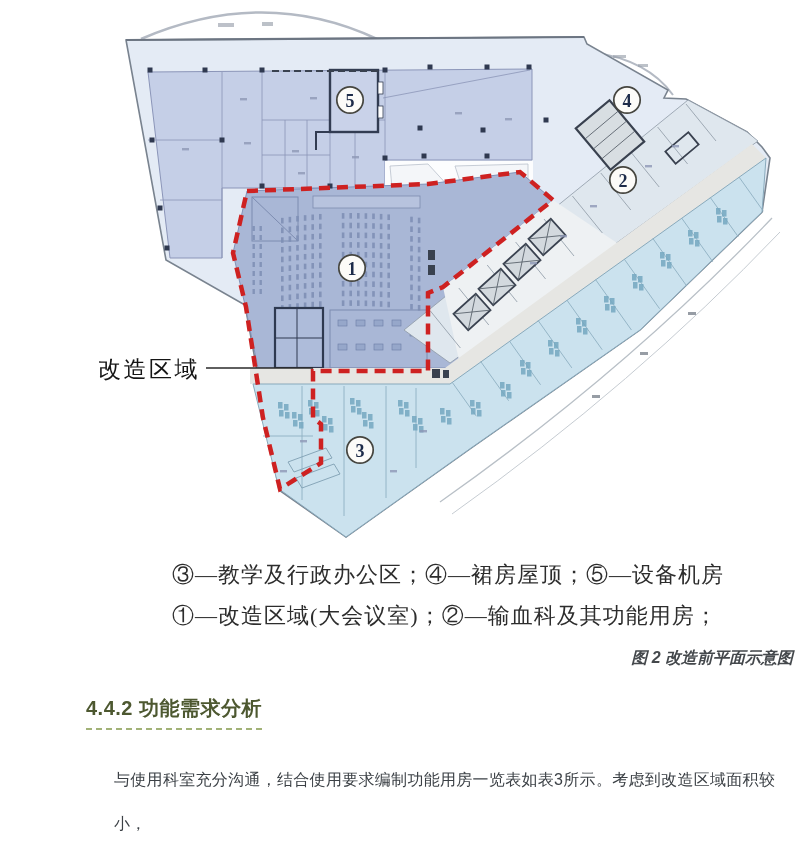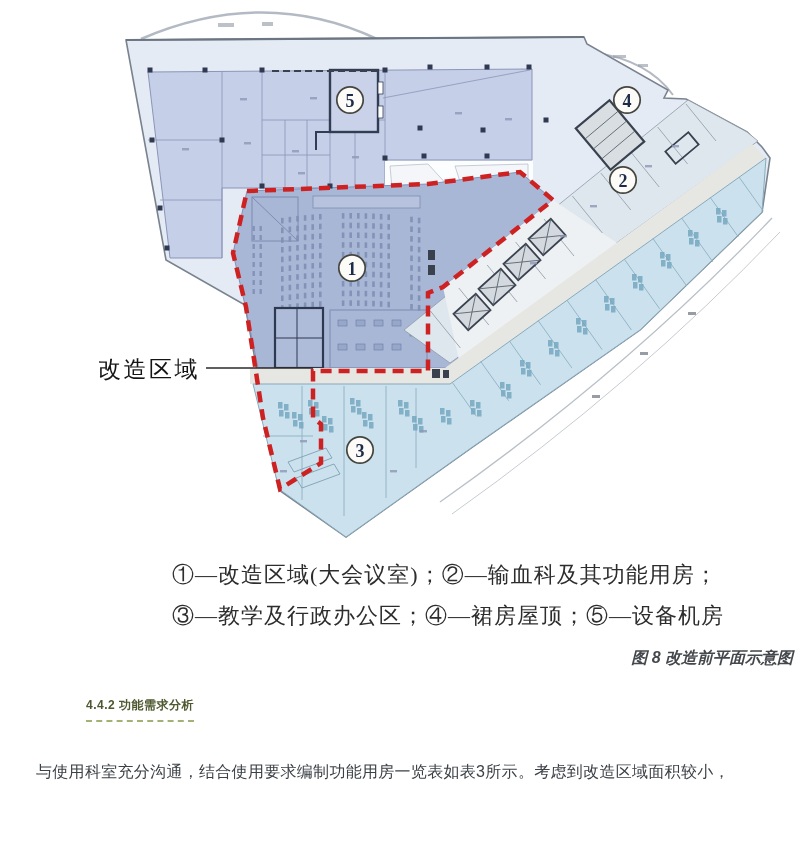--- a/index.html
+++ b/index.html
@@ -5,24 +5,24 @@
   html,body{margin:0;padding:0;background:#ffffff;}
   .page{width:800px;height:847px;background:#ffffff;position:relative;overflow:hidden;
         font-family:"Liberation Sans",sans-serif;}
   .figwrap{width:800px;height:548px;position:relative;}
   svg{display:block;}
   .fig-key{margin:6px 0 0 172px;font-family:"Liberation Serif",serif;
            font-size:22px;line-height:41px;color:#2d2d2d;letter-spacing:1px;}
   .fig-caption{margin-top:12px;padding-right:7px;text-align:right;
                font-style:italic;font-weight:bold;font-size:16px;color:#44484c;}
   .sec-head{margin:26px 0 0 86px;}
-  .sec-head span{display:inline-block;font-size:12px;font-weight:bold;color:#4d5830;
+  .sec-head span{display:inline-block;font-size:20px;font-weight:bold;color:#4d5830;
                  letter-spacing:0.5px;padding-bottom:6px;
                  border-bottom:2px dashed #a2b277;}
-  .body-text{margin:28px 0 0 36px;font-size:16px;line-height:44px;color:#3c4146;
+  .body-text{margin:28px 0 0 114px;font-size:16px;line-height:44px;color:#3c4146;
              letter-spacing:0.3px;}
 </style>
 </head>
 <body>
 
 <div class="page">
 
   <div class="figwrap">
     <svg width="800" height="548" viewBox="0 0 800 548">
 
@@ -504,25 +504,25 @@
         <text x="627" y="106.5" text-anchor="middle" font-family="Liberation Serif, serif" font-size="18" font-weight="bold" fill="#1d2b49">4</text>
       </g>
       <g>
         <circle cx="350" cy="100" r="13.2" fill="#fcfbf8" stroke="#45453f" stroke-width="1.7"></circle>
         <text x="350" y="106.5" text-anchor="middle" font-family="Liberation Serif, serif" font-size="18" font-weight="bold" fill="#1d2b49">5</text>
       </g>
     </svg>
   </div>
 
   <div class="fig-key">
+    <div>③—教学及行政办公区；④—裙房屋顶；⑤—设备机房</div>
     <div>①—改造区域(大会议室)；②—输血科及其功能用房；</div>
-    <div>③—教学及行政办公区；④—裙房屋顶；⑤—设备机房</div>
   </div>
 
-  <div class="fig-caption">图 8 改造前平面示意图</div>
+  <div class="fig-caption">图 2 改造前平面示意图</div>
 
   <div class="sec-head">
     <span>4.4.2 功能需求分析</span>
   </div>
 
   <div class="body-text">
     <div>与使用科室充分沟通，结合使用要求编制功能用房一览表如表3所示。考虑到改造区域面积较小，</div>
   </div>
 
 </div>

